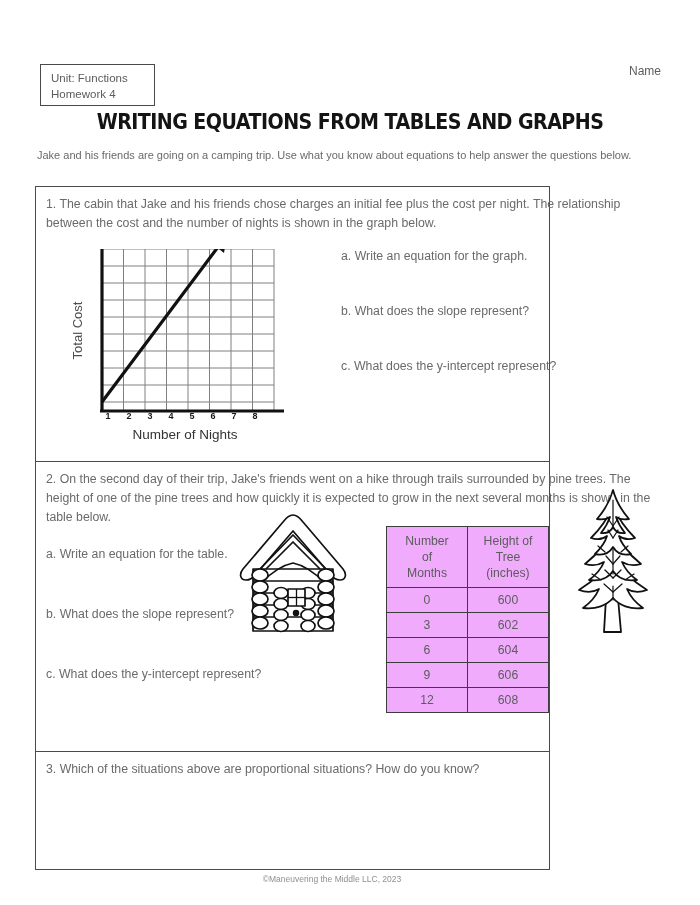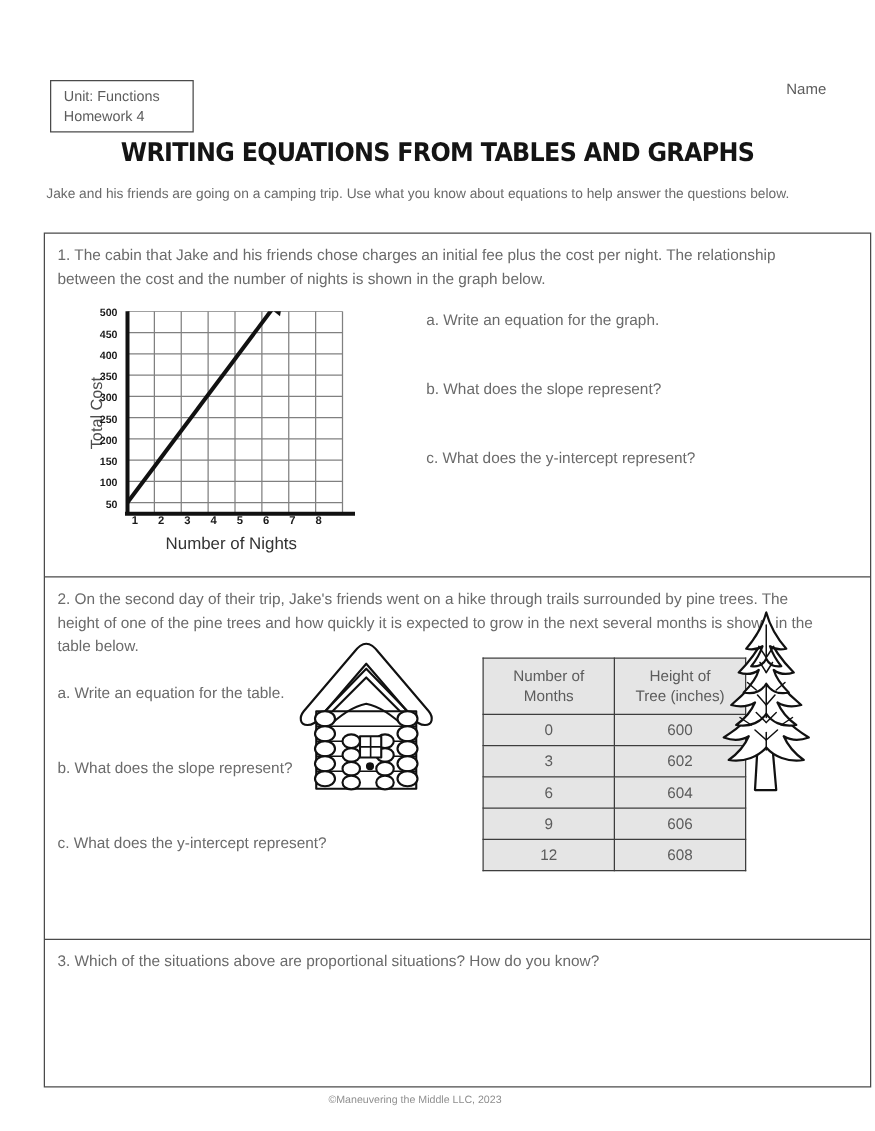--- a/index.html
+++ b/index.html
@@ -73,21 +73,21 @@
     left: 37px; top: 146px; width: 600px;
     font-size: 11px;
     line-height: 19px;
     color: #6a6a6a;
   }
 
   
   #worksheet-box {
     position: absolute;
     left: 35px; top: 186px;
-    width: 662px; height: 684px;
+    width: 515px; height: 684px;
     border: 1.4px solid #4a4a4a;
   }
   .qsection { position: relative; width: 100%; }
   #q1-section { height: 275px; border-bottom: 1.4px solid #4a4a4a; }
   #q2-section { height: 290px; border-bottom: 1.4px solid #4a4a4a; }
   #q3-section { height: 116px; }
 
   .qtext {
     position: absolute;
     left: 10px; top: 8px;
@@ -173,21 +173,21 @@
   #data-table {
     position: absolute;
     left: 350px; top: 64px;
     border-collapse: collapse;
     font-size: 12.2px;
     color: #5c5c5c;
   }
   #data-table th, #data-table td {
     border: 1.2px solid #3d3d3d;
     text-align: center;
-    background: #e5e5e5;
+    background: #f0abfc;
   }
   #data-table th {
     font-weight: normal;
     padding: 6px 12px;
     line-height: 16px;
     width: 105px;
   }
   #data-table td { padding: 5px 12px; }
 
   
@@ -226,32 +226,20 @@
 
 <div id="worksheet-box">
 
   <div class="qsection" id="q1-section">
     <div class="qtext">1. The cabin that Jake and his friends chose charges an initial fee plus the cost per night. The relationship between the cost and the number of nights is shown in the graph below.</div>
 
     <div id="graph-wrap">
       <div id="ylabel">Total Cost</div>
       <div id="xlabel">Number of Nights</div>
 
-      <div id="ytick-holder">
-        <div class="ytick" style="top:6px">500</div>
-        <div class="ytick" style="top:23px">450</div>
-        <div class="ytick" style="top:40px">400</div>
-        <div class="ytick" style="top:57px">350</div>
-        <div class="ytick" style="top:74px">300</div>
-        <div class="ytick" style="top:91px">250</div>
-        <div class="ytick" style="top:108px">200</div>
-        <div class="ytick" style="top:125px">150</div>
-        <div class="ytick" style="top:142px">100</div>
-        <div class="ytick" style="top:159px">50</div>
-      </div>
 
       <div id="xtick-holder">
         <div class="xtick" style="left:0px">1</div>
         <div class="xtick" style="left:21px">2</div>
         <div class="xtick" style="left:42px">3</div>
         <div class="xtick" style="left:63px">4</div>
         <div class="xtick" style="left:84px">5</div>
         <div class="xtick" style="left:105px">6</div>
         <div class="xtick" style="left:126px">7</div>
         <div class="xtick" style="left:147px">8</div>

